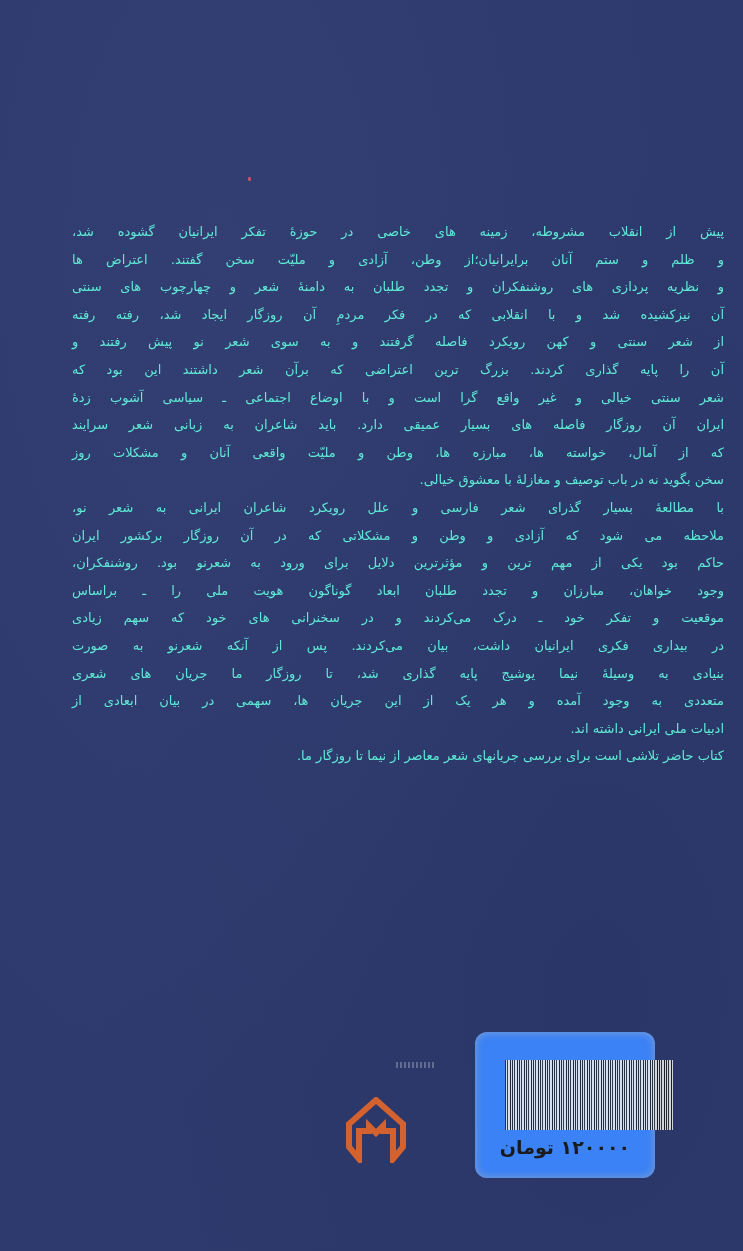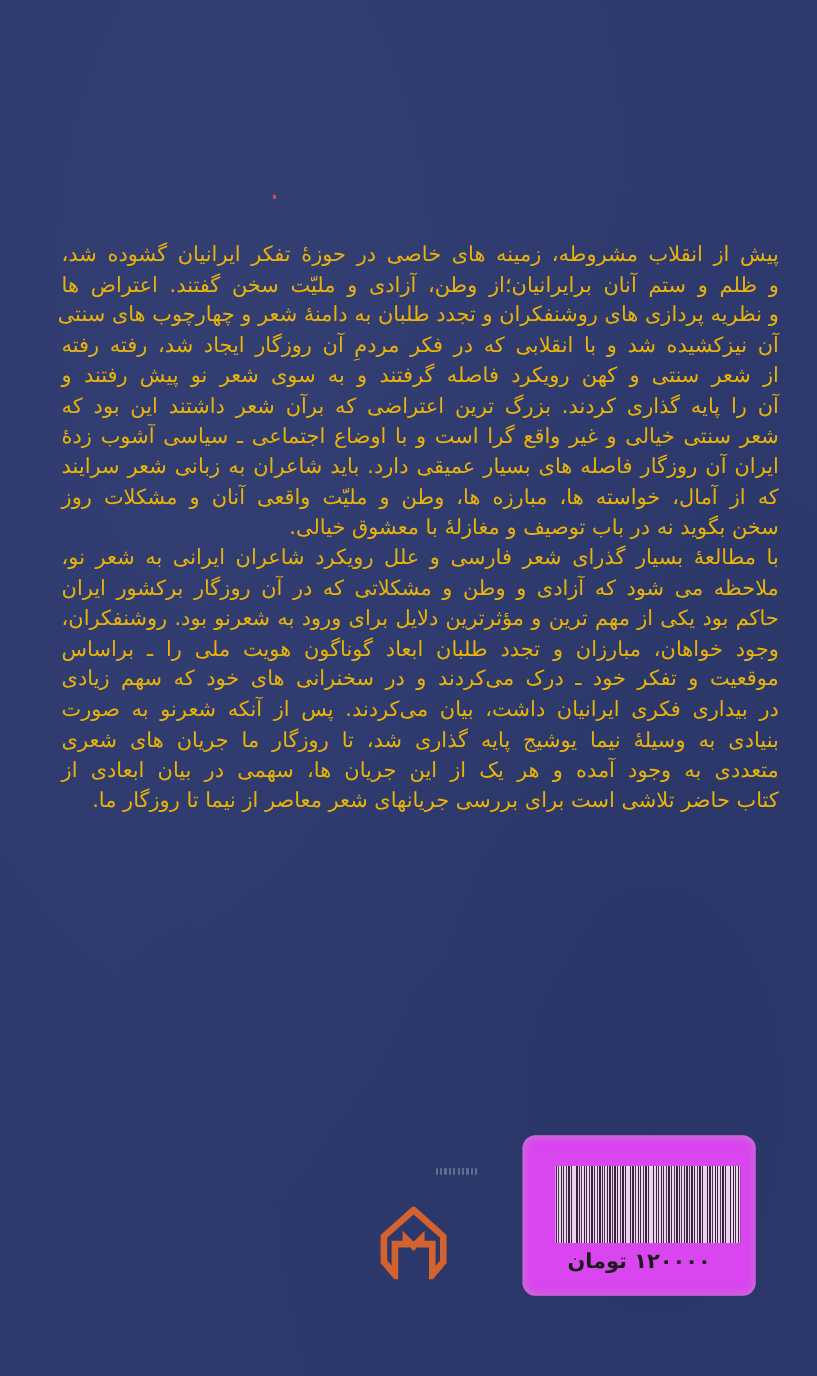--- a/index.html
+++ b/index.html
@@ -24,26 +24,26 @@
     }
     .speck {
       position: absolute;
       left: 248px; top: 177px;
       width: 3px; height: 4px;
       background: #c0506a;
       border-radius: 1px;
     }
     .blurb {
       position: absolute;
-      left: 56px;
+      left: 72px;
       top: 218px;
       width: 652px;
       direction: rtl;
-      color: #eab308;
-      font-size: 19px;
+      color: #5eead4;
+      font-size: 13px;
       line-height: 27.6px;
       font-family: "DejaVu Sans", sans-serif;
     }
     .blurb .line {
       display: block;
       white-space: nowrap;
       text-align: justify;
       text-align-last: justify;
       height: 27.6px;
       overflow: visible;
@@ -55,23 +55,23 @@
       position: absolute;
       left: 343px;
       top: 1097px;
       width: 66px;
       height: 66px;
     }
     .sticker {
       position: absolute;
       left: 475px;
       top: 1032px;
-      width: 212px;
+      width: 180px;
       height: 146px;
-      background: #d946ef;
+      background: #3b82f6;
       border-radius: 12px;
       box-shadow: inset 0 0 8px rgba(180,180,175,0.6);
     }
     .barcode {
       position: absolute;
       left: 30px;
       top: 28px;
       width: 168px;
       height: 70px;
       background: repeating-linear-gradient(90deg,
@@ -120,20 +120,21 @@
     <span class="line">که از آمال، خواسته ها، مبارزه ها، وطن و ملیّت واقعی آنان و مشکلات روز</span>
     <span class="line last">سخن بگوید نه در باب توصیف و مغازلهٔ با معشوق خیالی.</span>
     <span class="line">با مطالعهٔ بسیار گذرای شعر فارسی و علل رویکرد شاعران ایرانی به شعر نو،</span>
     <span class="line">ملاحظه می شود که آزادی و وطن و مشکلاتی که در آن روزگار برکشور ایران</span>
     <span class="line">حاکم بود یکی از مهم ترین و مؤثرترین دلایل برای ورود به شعرنو بود. روشنفکران،</span>
     <span class="line">وجود خواهان، مبارزان و تجدد طلبان ابعاد گوناگون هویت ملی را ـ براساس</span>
     <span class="line">موقعیت و تفکر خود ـ درک می‌کردند و در سخنرانی های خود که سهم زیادی</span>
     <span class="line">در بیداری فکری ایرانیان داشت، بیان می‌کردند. پس از آنکه شعرنو به صورت</span>
     <span class="line">بنیادی به وسیلهٔ نیما یوشیج پایه گذاری شد، تا روزگار ما جریان های شعری</span>
     <span class="line">متعددی به وجود آمده و هر یک از این جریان ها، سهمی در بیان ابعادی از</span>
+    <span class="line last">ادبیات ملی ایرانی داشته اند.</span>
     <span class="line last">کتاب حاضر تلاشی است برای بررسی جریانهای شعر معاصر از نیما تا روزگار ما.</span>
   </div>
 
   <div class="stamp-dots"></div>
 
   <svg class="logo" viewBox="0 0 66 66">
     <path d="M33 3 L60 27 L60 50 L50 62 L50 34 L40 34 L40 29 L33 36 L26 29 L26 34 L16 34 L16 62 L6 50 L6 27 Z" fill="none" stroke="#d4622e" stroke-width="6" stroke-linejoin="miter"></path>
   </svg>
 
   <div class="sticker">

